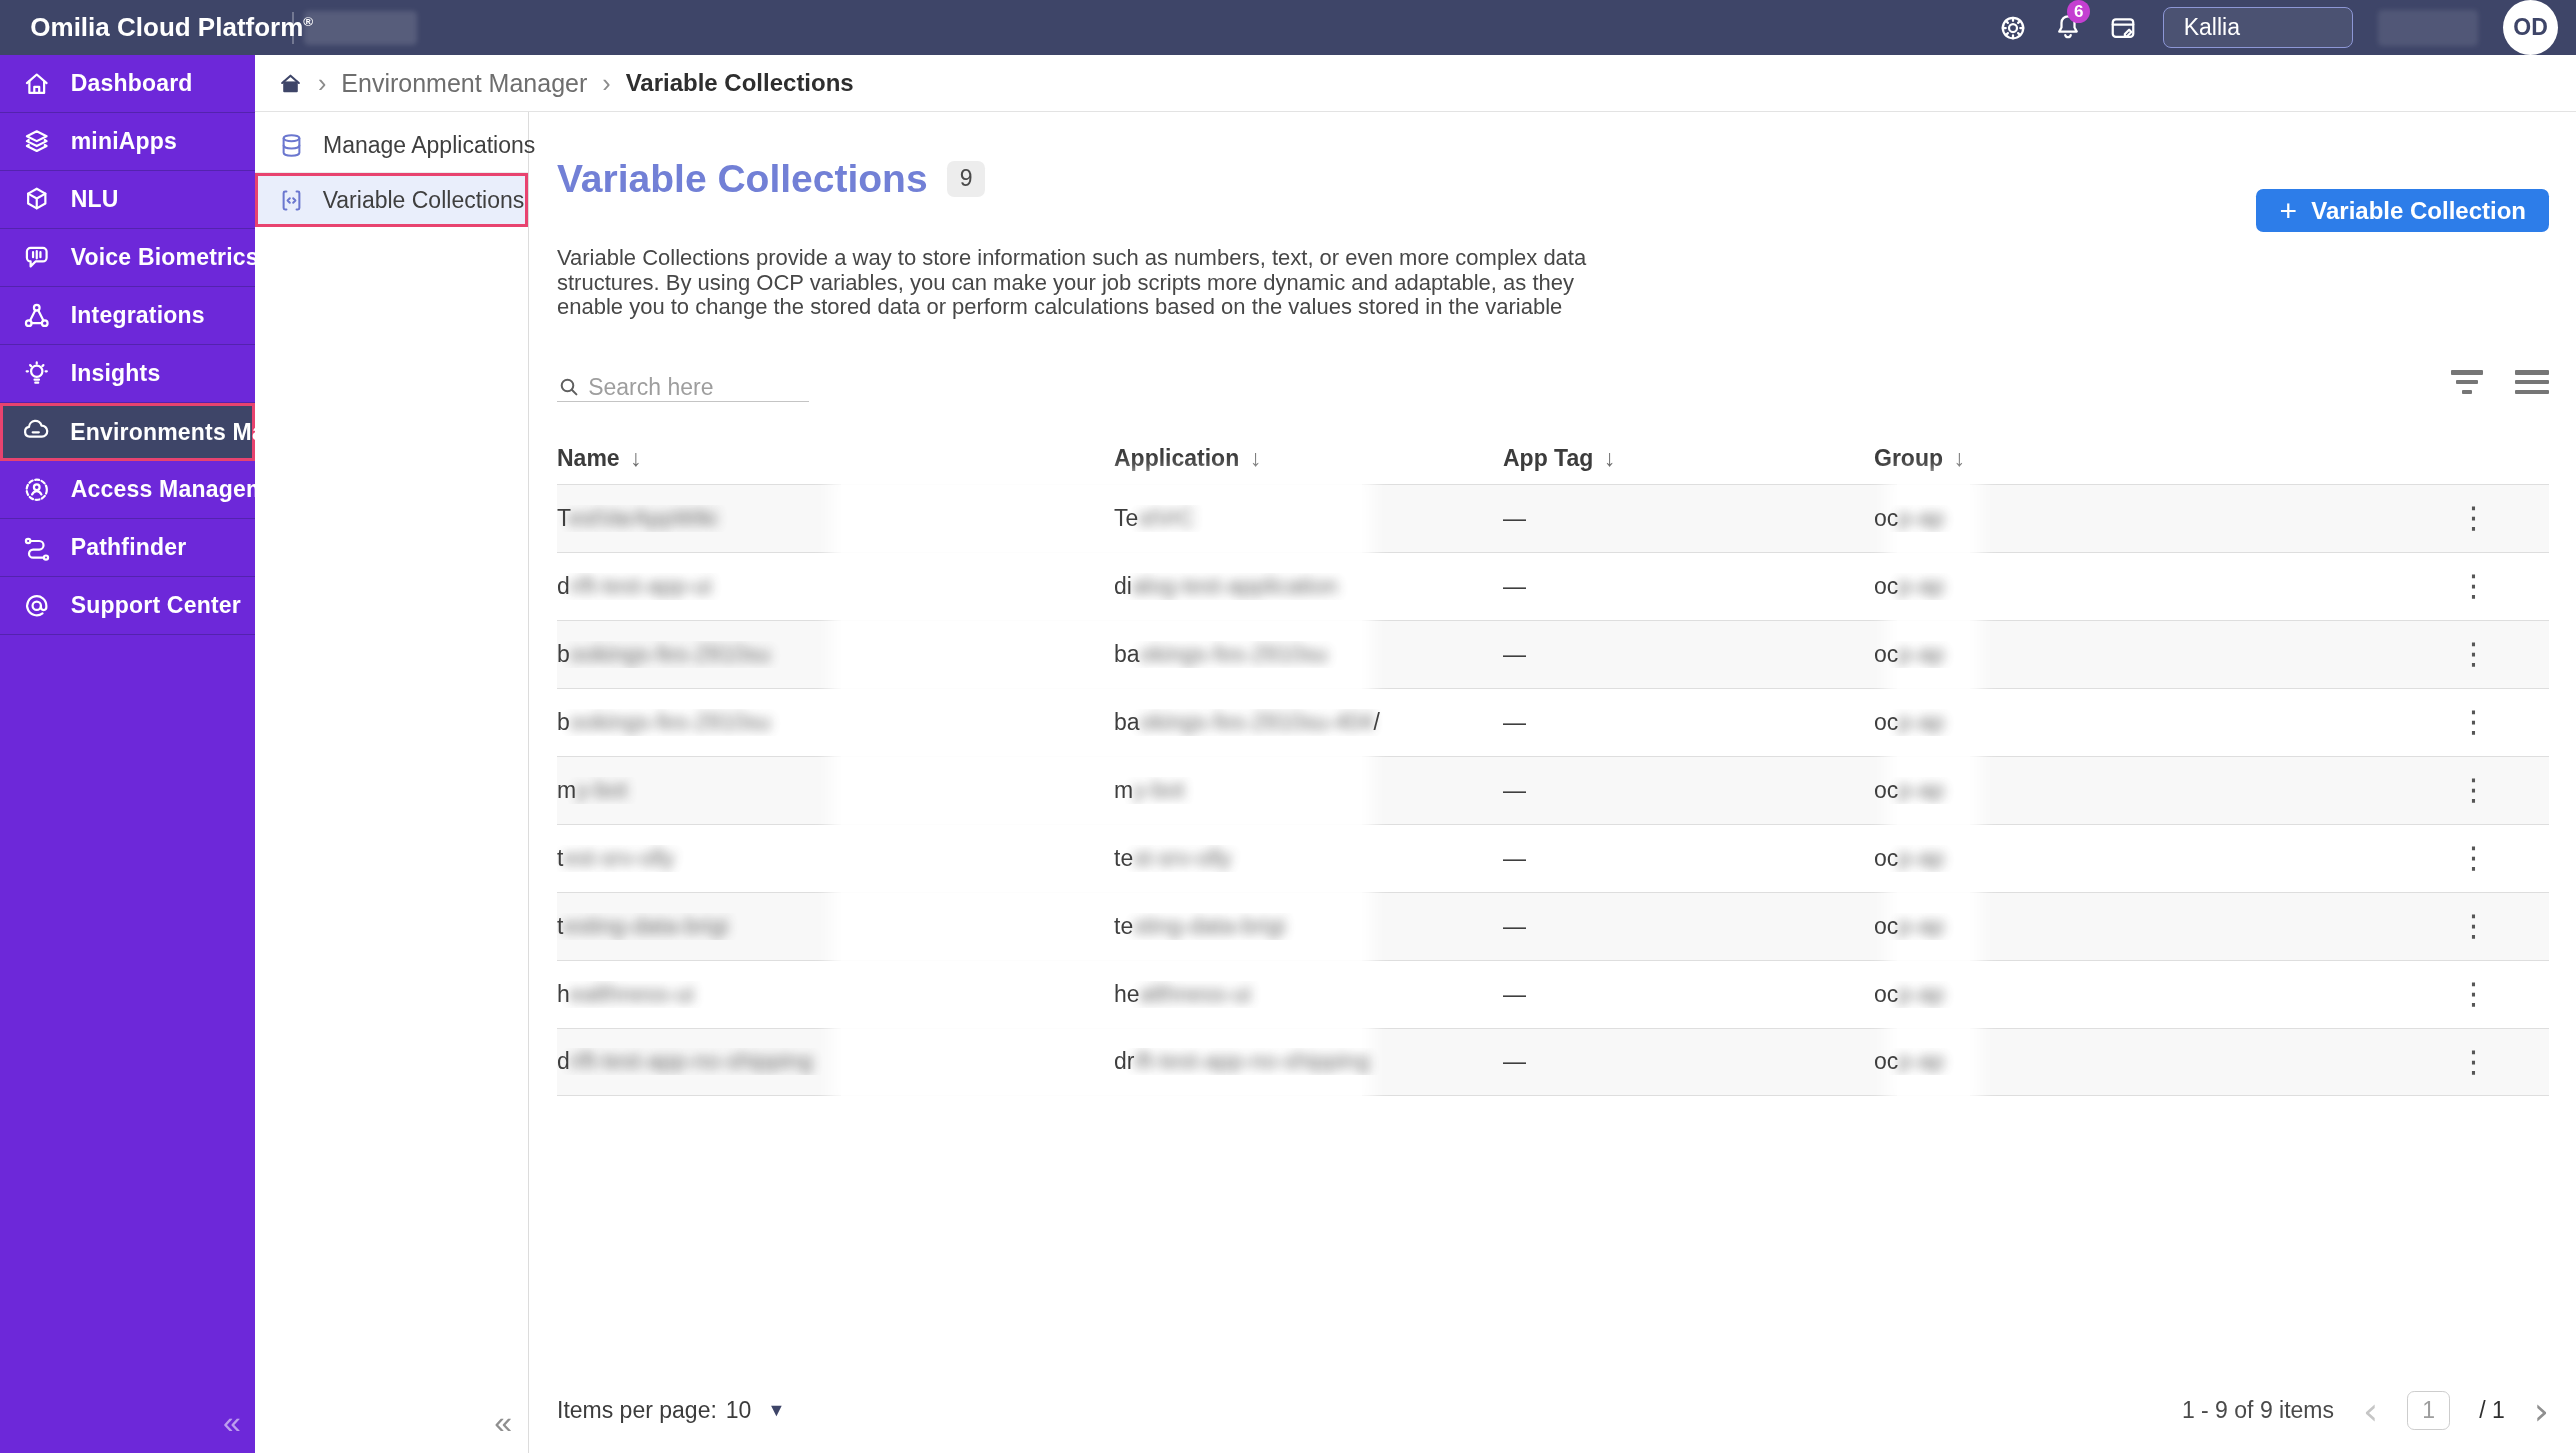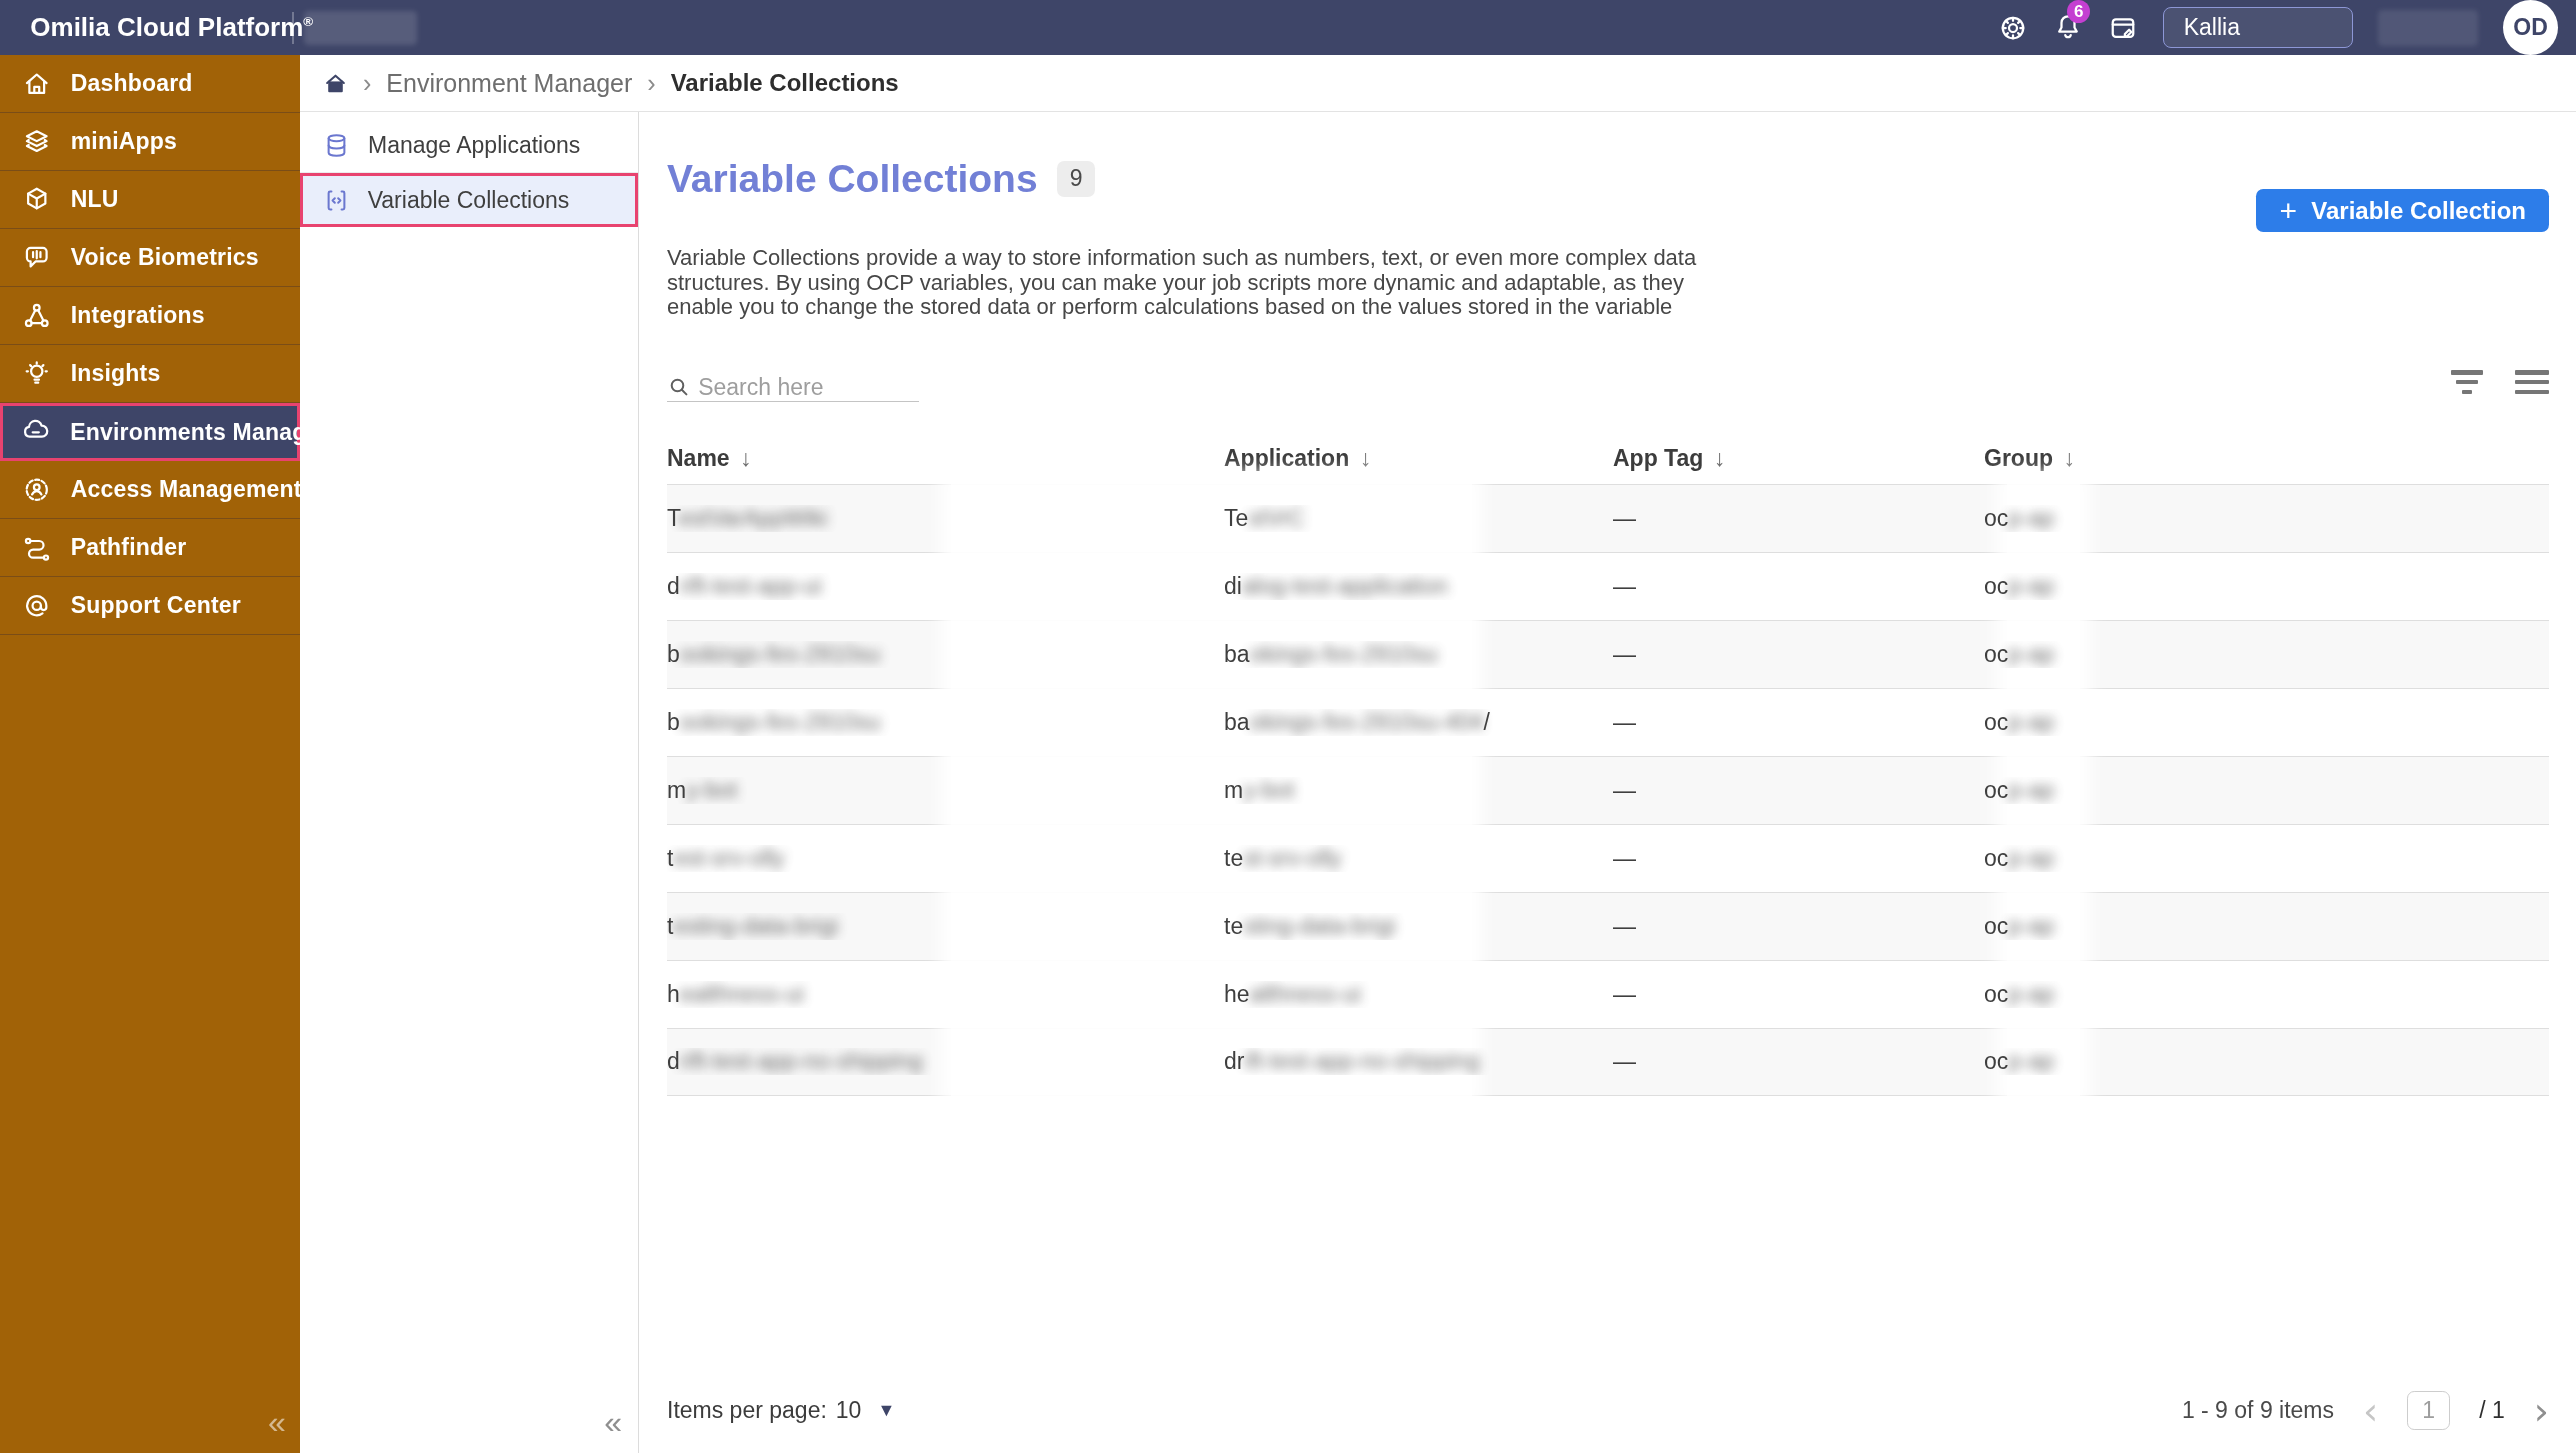--- a/index.html
+++ b/index.html
@@ -22,41 +22,41 @@
     background:#c43fd1; color:#fff; font-size:17px; font-weight:700; display:flex; align-items:center; justify-content:center; padding:0 5.4px; }
   .kallia { height:41px; width:190px; border:1.8px solid #8d97d6; border-radius:8px; background:rgba(255,255,255,.07);
     color:#fff; font-size:23px; display:flex; align-items:center; padding-left:19.7px; cursor:pointer; }
   .top-blur-b { width:100px; height:36px; background:rgba(255,255,255,.10); border-radius:4.5px; filter:blur(2.7px); }
   .avatar { width:55px; height:55px; border-radius:50%; background:#fff; color:#3e4568; font-size:23px; font-weight:700;
     display:flex; align-items:center; justify-content:center; cursor:pointer; }
 
   
   .shell { display:flex; height:1398px; }
 
-  .sidebar { width:300px; background:#a16207; position:relative; flex-shrink:0; }
+  .sidebar { width:255px; background:#6d28d9; position:relative; flex-shrink:0; }
   .side-item { height:58px; display:flex; align-items:center; gap:19.7px; padding-left:21.5px;
     border-bottom:0.9px solid rgba(20,26,66,.28); cursor:pointer; }
   .side-item .ico { width:29.5px; height:29.5px; color:#fff; flex-shrink:0; }
   .side-label { color:#fff; font-size:23px; font-weight:700; letter-spacing:0.2px; white-space:nowrap; }
   .side-item.active { background:#3e4568; border:3.6px solid #e8436f; padding-left:18px; }
   .side-caret { margin-left:auto; margin-right:23px; color:#fff; font-size:13.4px; }
   .side-collapse { position:absolute; right:14.3px; bottom:12.5px; color:rgba(255,255,255,.55); font-size:32px; cursor:pointer; }
 
   .right { flex:1; display:flex; flex-direction:column; min-width:0; }
 
   .crumbbar { height:57px; background:#fff; border-bottom:0.9px solid #e3e3e3; display:flex; align-items:center;
     gap:15px; padding-left:23px; flex-shrink:0; }
   .crumb-home { width:25px; height:25px; color:#3e4568; cursor:pointer; }
   .crumb-sep { color:#8c8c8c; font-size:25px; }
   .crumb-link { color:#6e6e6e; font-size:25px; cursor:pointer; }
   .crumb-current { color:#2e2e2e; font-size:24px; font-weight:600; }
 
   .content-row { flex:1; display:flex; min-height:0; }
 
-  .subnav { width:339px; border-right:0.9px solid #dcdcdc; position:relative; flex-shrink:0; padding-top:7.2px; background:#fff; }
+  .subnav { width:274px; border-right:0.9px solid #dcdcdc; position:relative; flex-shrink:0; padding-top:7.2px; background:#fff; }
   .subnav-item { height:54px; display:flex; align-items:center; gap:18px; padding-left:23px;
     border-bottom:0.9px solid #ececec; font-size:23px; color:#3f3f3f; cursor:pointer; white-space:nowrap; }
   .subnav-item .ico { width:27px; height:27px; color:#6b77cf; flex-shrink:0; }
   .subnav-item.active { background:#e9eefb; border:3.6px solid #e8436f; padding-left:19.7px; }
   .subnav-collapse { position:absolute; right:16px; bottom:12.5px; color:#8f8f8f; font-size:32px; cursor:pointer; }
 
   
   .main { flex:1; display:flex; flex-direction:column; padding:0 27px 23px 28px; min-width:0; background:#fff; }
   .page-head { display:flex; align-items:flex-start; margin-top:45px; }
   .title { font-size:39px; color:#7280d6; font-weight:600; }

